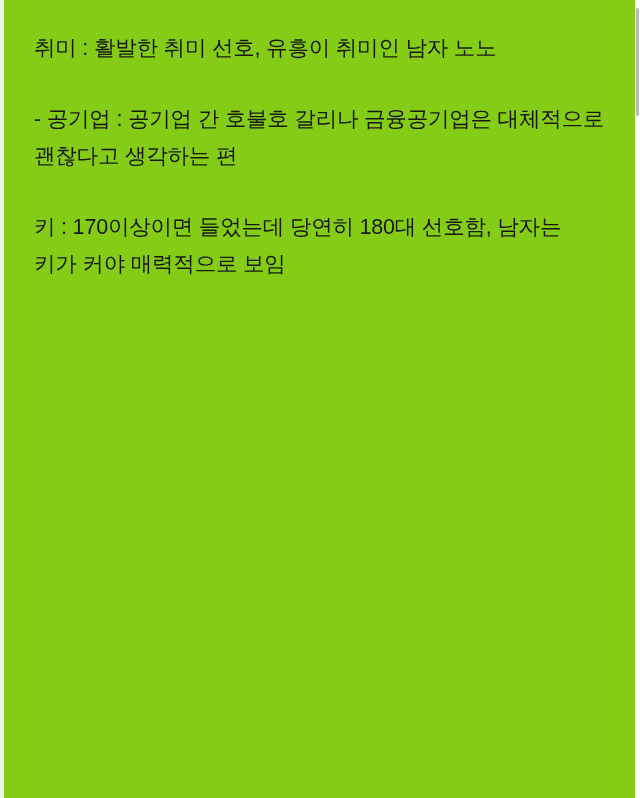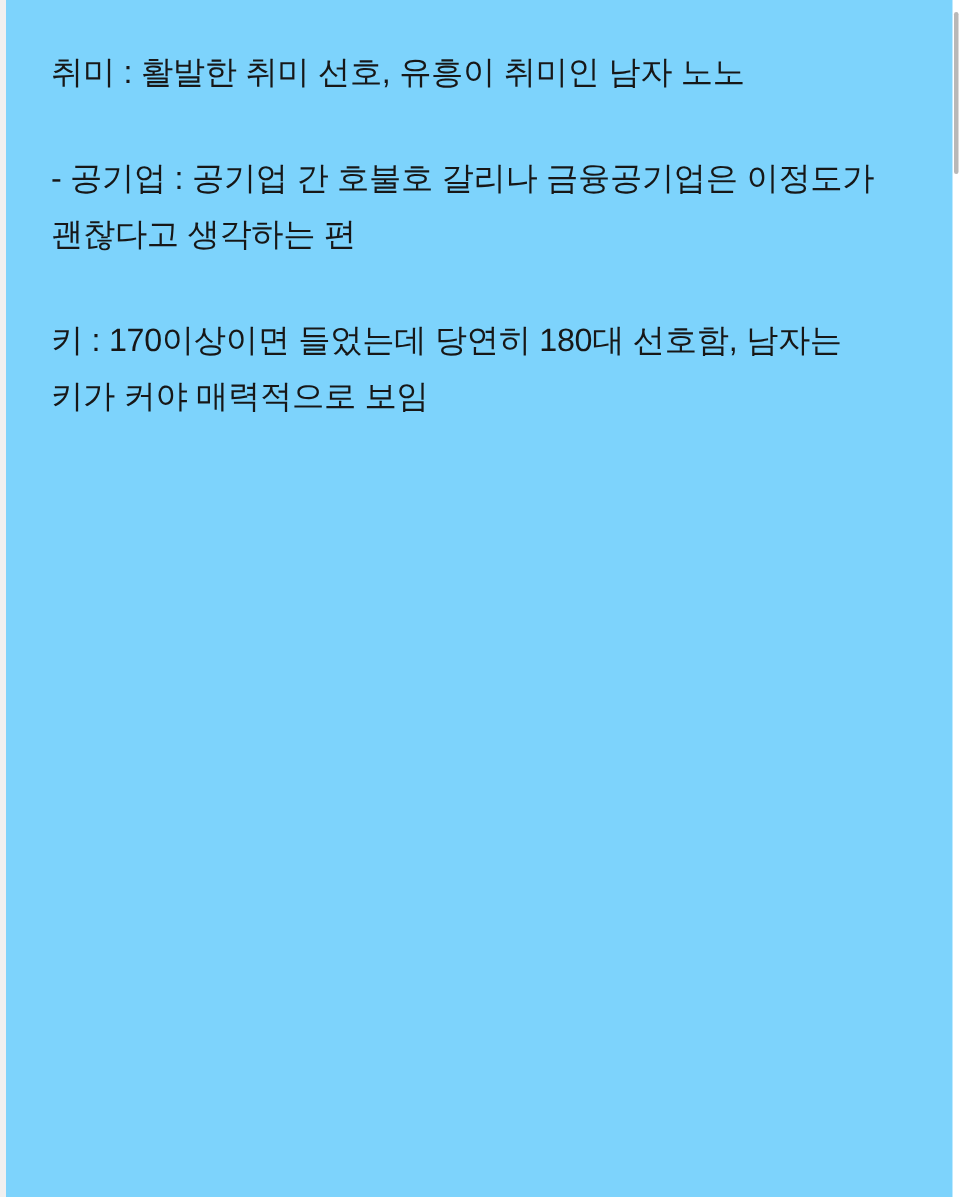--- a/index.html
+++ b/index.html
@@ -11,21 +11,21 @@
     height: 798px;
     background: #ffffff;
     font-family: "Liberation Sans", "DejaVu Sans", sans-serif;
     overflow: hidden;
     position: relative;
   }
 
   .page {
     position: absolute;
     inset: 0;
-    background: #7dd3fc;
+    background: #84cc16;
     box-sizing: border-box;
     padding: 30px 34px 0 34px;
   }
 
   .left-rule {
     position: absolute;
     left: 0;
     top: 0;
     width: 4px;
     height: 798px;
@@ -81,21 +81,21 @@
 
   <div class="content">
 
     <div class="block">
       <span class="line">취미 : 활발한 취미 선호, 유흥이 취미인 남자 노노</span>
     </div>
 
     <div class="spacer-lg"></div>
 
     <div class="block">
-      <span class="line">- 공기업 : 공기업 간 호불호 갈리나 금융공기업은 이정도가 괜찮다고 생각하는 편</span>
+      <span class="line">- 공기업 : 공기업 간 호불호 갈리나 금융공기업은 대체적으로 괜찮다고 생각하는 편</span>
     </div>
 
     <div class="spacer-lg"></div>
 
     <div class="block">
       <span class="line">키 : 170이상이면 들었는데 당연히 180대 선호함, 남자는 키가 커야 매력적으로 보임</span>
     </div>
 
     <div class="spacer-lg"></div>
 

